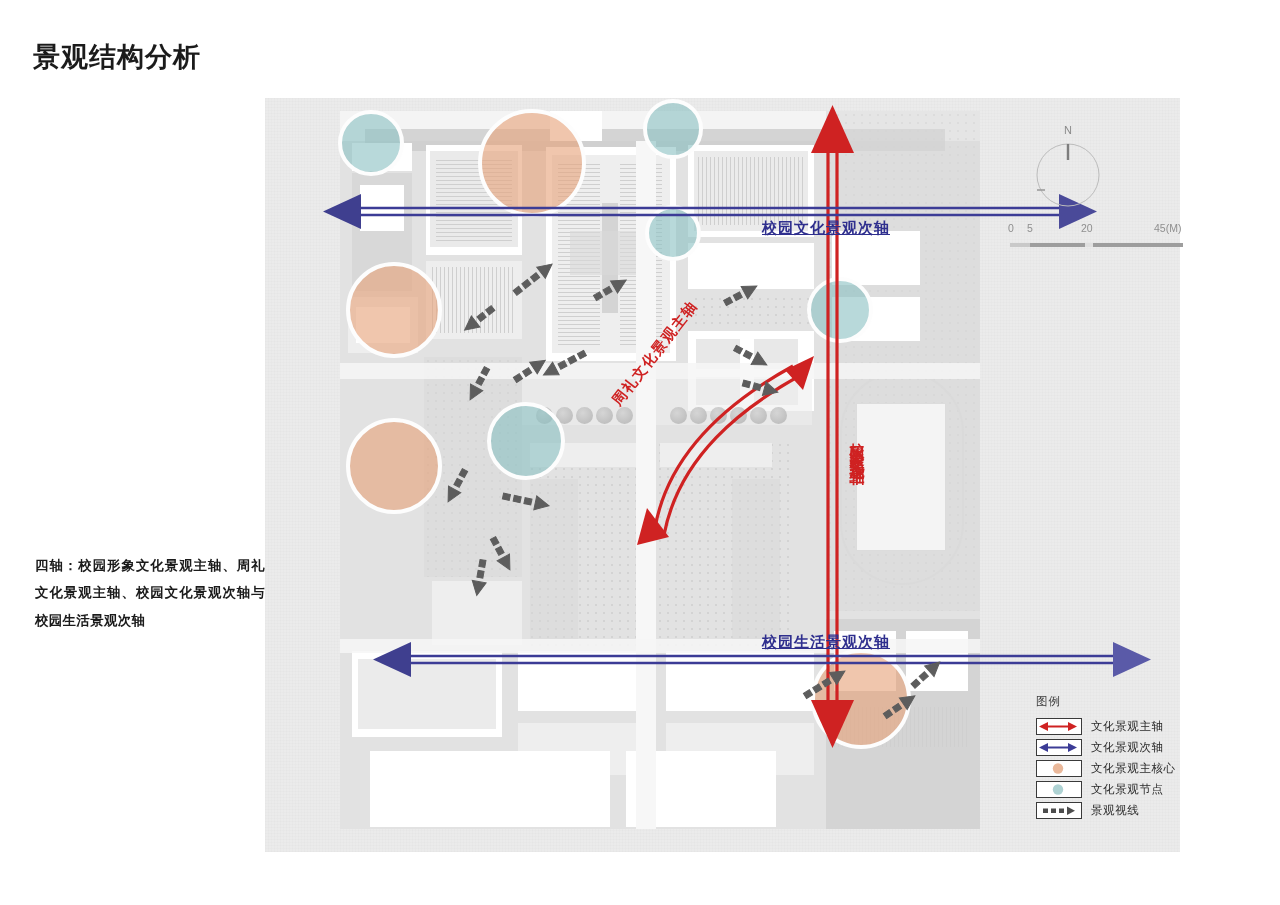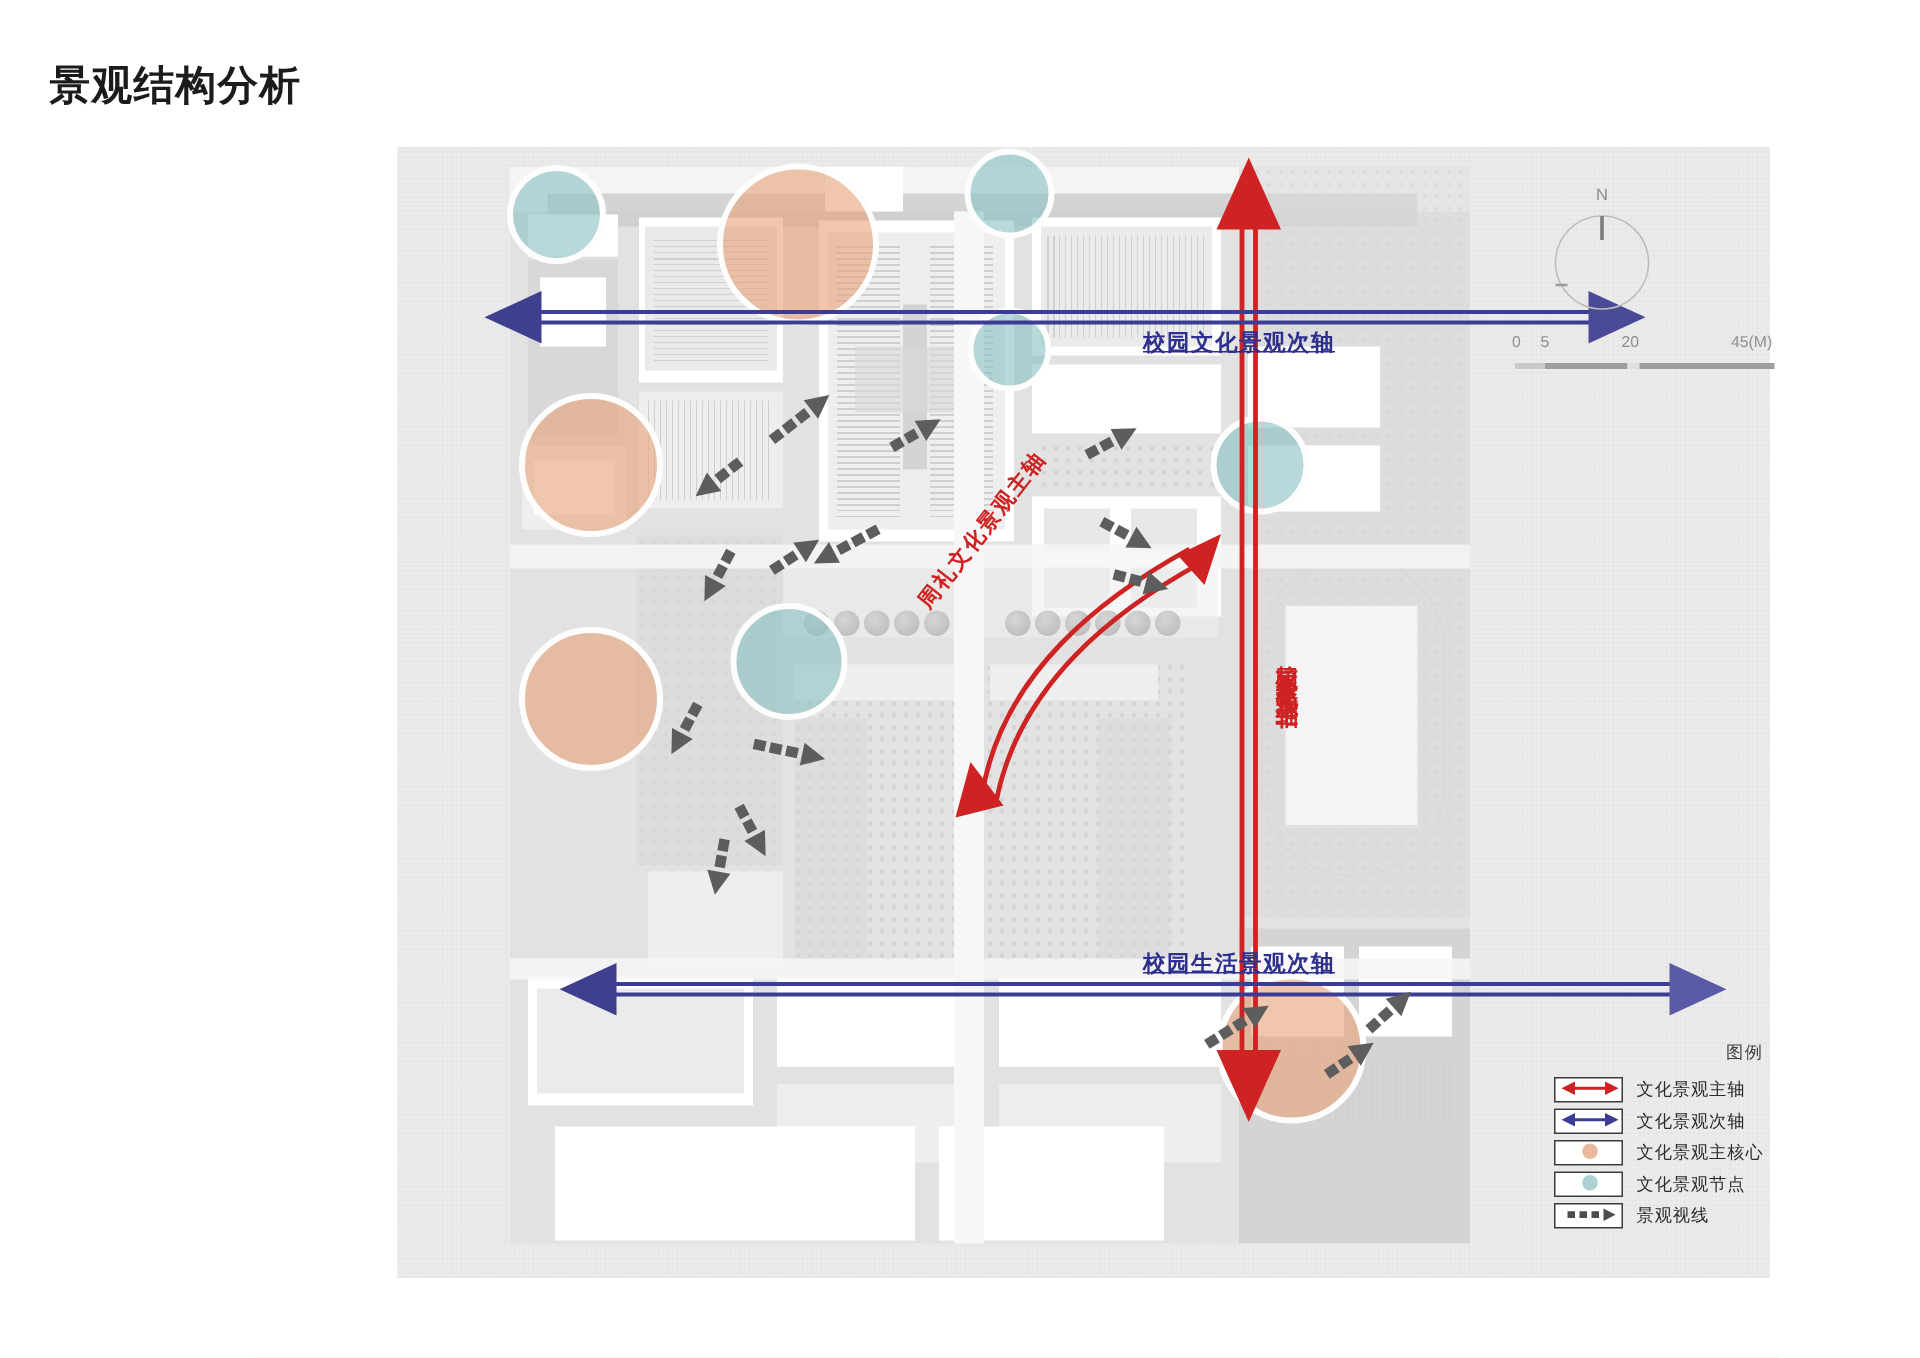--- a/index.html
+++ b/index.html
@@ -77,35 +77,36 @@
   }
 
   
   #northbox{position:absolute;left:1033px;top:140px;width:70px;height:70px;z-index:30;}
   #north-label{position:absolute;left:31px;top:-16px;font-size:11px;color:#8a8a8a;}
   #scalebox{position:absolute;left:1008px;top:222px;width:178px;z-index:30;}
   .scale-nums{position:relative;height:14px;font-size:10.5px;color:#8f8f8f;}
   .scale-nums span{position:absolute;top:0;}
 
   
-  #legend{position:absolute;left:1036px;top:694px;z-index:30;text-align:right;}
+  #legend{position:absolute;left:1036px;top:694px;z-index:30;}
   #legend-title{font-size:11.5px;color:#3d3d3d;margin-bottom:8px;letter-spacing:1px;}
   .legend-row{display:flex;align-items:center;height:18px;margin-bottom:3px;}
   .legend-swatch{width:44px;height:15px;border:1px solid #3a3a3a;background:#fff;
     position:relative;flex:0 0 auto;}
   .legend-text{font-size:11.5px;color:#2b2b2b;margin-left:9px;letter-spacing:.6px;}
 </style>
 </head>
 <body>
 
 <div id="header">
   <div id="title-cn">景观结构分析</div>
 </div>
 
 <div id="sidebar">
+  <div class="side-para">四轴：校园形象文化景观主轴、周礼文化景观主轴、校园文化景观次轴与校园生活景观次轴</div>
 </div>
 
 <div id="panel">
 
   <div id="plan">
 
     <div class="road" style="left:0;top:0;width:640px;height:30px;background:#f4f4f4;"></div>
     <div class="blk g2" style="left:25px;top:18px;width:580px;height:22px;opacity:.75;"></div>
     <div class="blk wt" style="left:210px;top:0;width:52px;height:30px;"></div>
 

